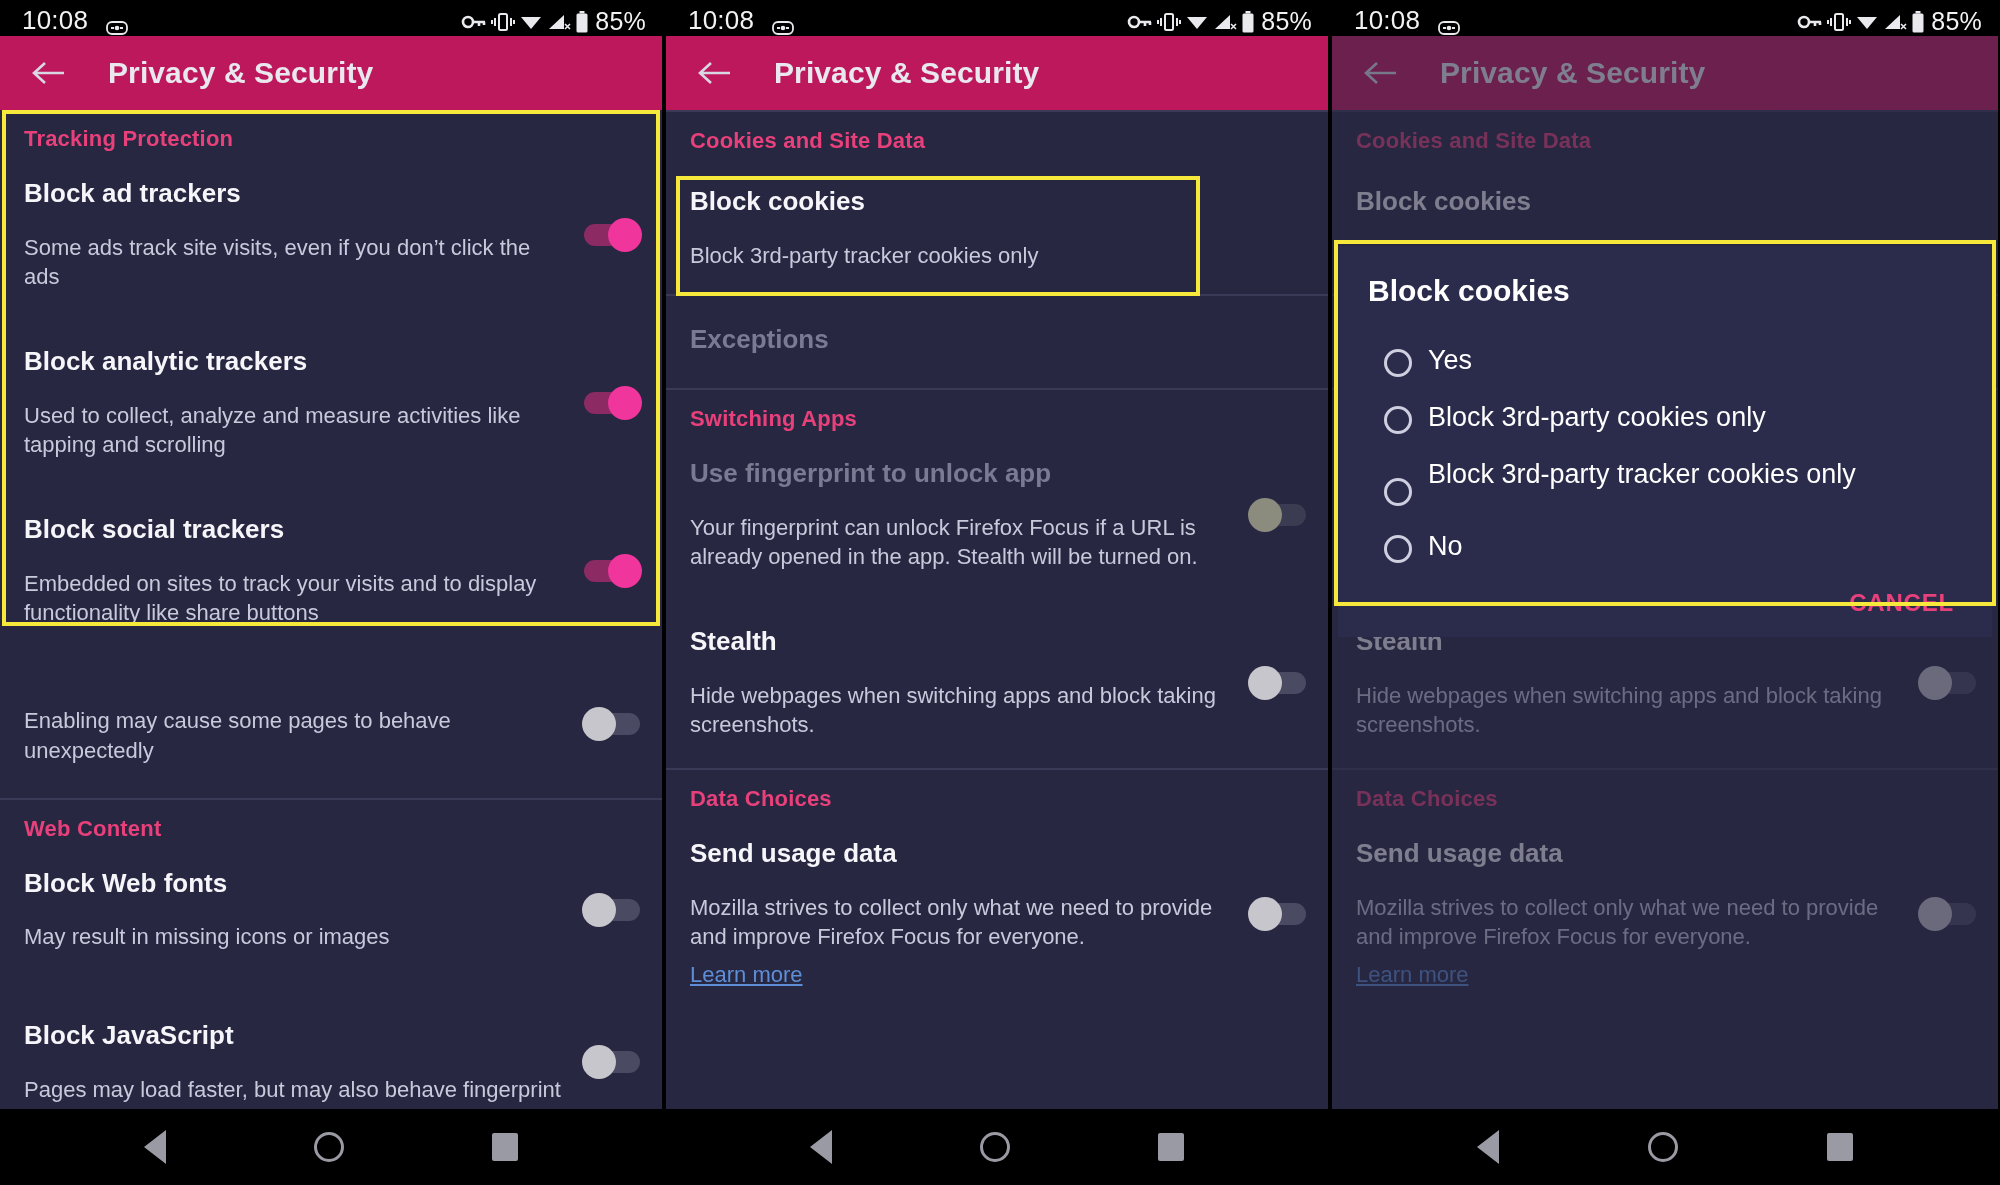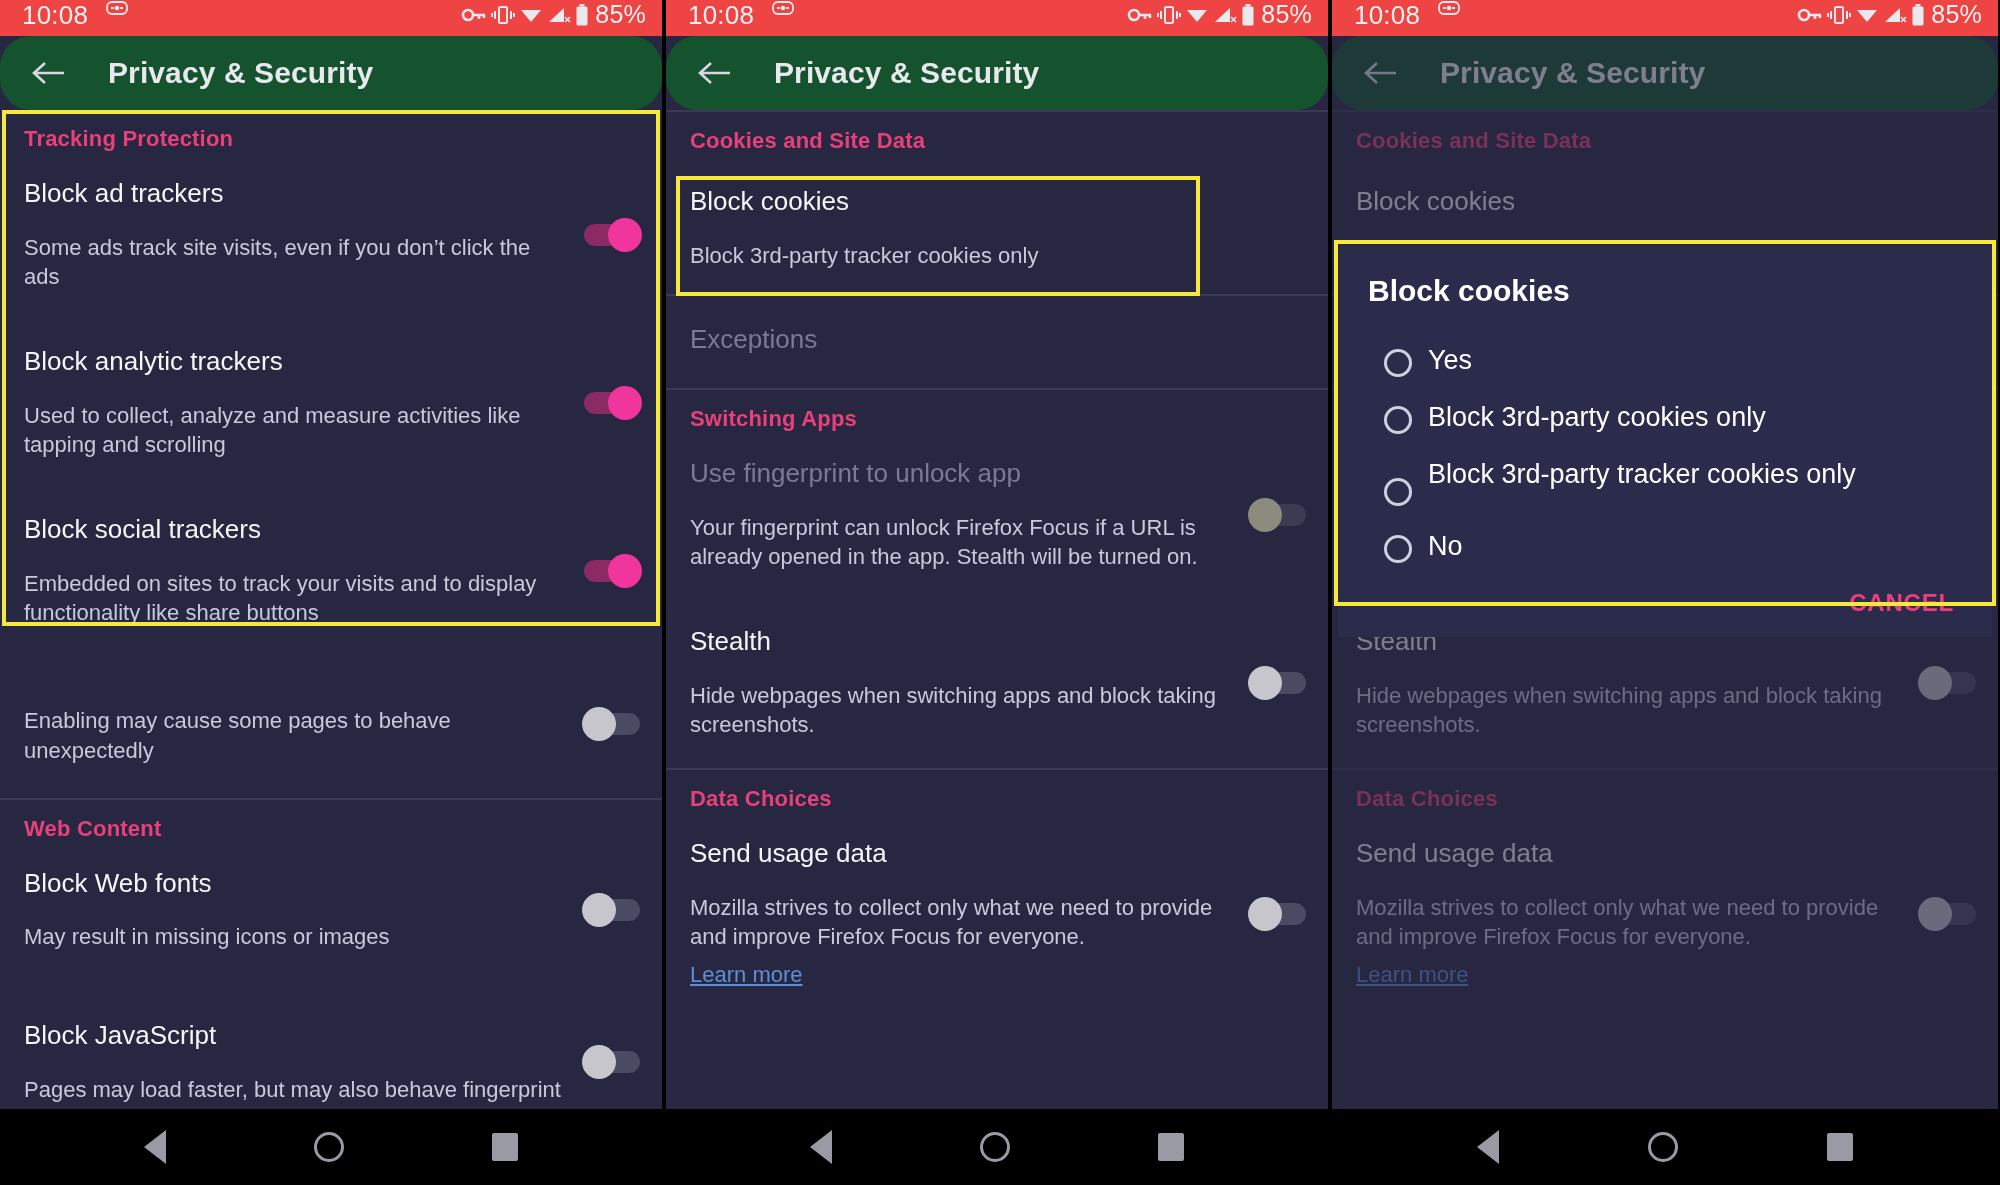--- a/index.html
+++ b/index.html
@@ -16,41 +16,41 @@
     background: #272742;
     display: flex; flex-direction: column;
     overflow: hidden;
     border-right: 4px solid #000;
   }
   .phone:last-child { border-right: none; }
 
   
   .statusbar {
     height: 36px; flex: 0 0 36px;
-    background: #ef4444;
-    display: flex; align-items: flex-start;
+    background: #000000;
+    display: flex; align-items: flex-end;
     padding: 0 16px 0 22px;
     color: #f2f2f2;
     font-size: 24px; font-weight: 500;
     letter-spacing: .2px;
   }
   .sb-time { font-size: 26px; font-weight: 500; }
   .sb-left-icon { margin-left: 16px; display: flex; align-items: center; }
   .sb-right {
     margin-left: auto; display: flex; align-items: center; gap: 4px;
   }
   .sb-pct { font-size: 25px; font-weight: 500; margin-left: 2px; }
   .ico { display: inline-flex; align-items: center; justify-content: center; }
 
   
   .appbar {
     flex: 0 0 74px; height: 74px;
-    background: #14532d;
+    background: #be185d;
     display: flex; align-items: center;
-    padding-left: 28px; gap: 40px; border-radius: 31px;
+    padding-left: 28px; gap: 40px;
   }
   .back-arrow { width: 40px; height: 40px; display:flex; align-items:center; justify-content:center; }
   .appbar-title {
     color: #e8e8ee; font-size: 30px; font-weight: 700; letter-spacing: .1px;
   }
 
   
   .content { flex: 1 1 auto; position: relative; overflow: hidden; }
   .scroll { position: absolute; inset: 0; }
 
@@ -59,21 +59,21 @@
     padding: 16px 0 10px 24px; letter-spacing: .2px;
   }
 
   .row {
     display: flex; align-items: flex-start;
     padding: 16px 22px 18px 24px;
     position: relative; min-height: 60px;
   }
   .row-texts { flex: 1 1 auto; padding-right: 14px; }
   .row-title {
-    color: #f6f6fa; font-size: 26px; font-weight: 400; line-height: 1.18;
+    color: #f6f6fa; font-size: 26px; font-weight: 700; line-height: 1.18;
     margin-bottom: 5px;
   }
   .row-title.dim { color: #7a7a92; }
   .row-sub {
     color: #c9c9dc; font-size: 22px; line-height: 1.35; font-weight: 400; margin-top: 24px;
   }
   .row-sub.linkish { color: #5e8ed6; text-decoration: underline; }
 
   .switch-wrap { flex: 0 0 auto; display:flex; align-items:center; align-self:center; }
   .switch {

